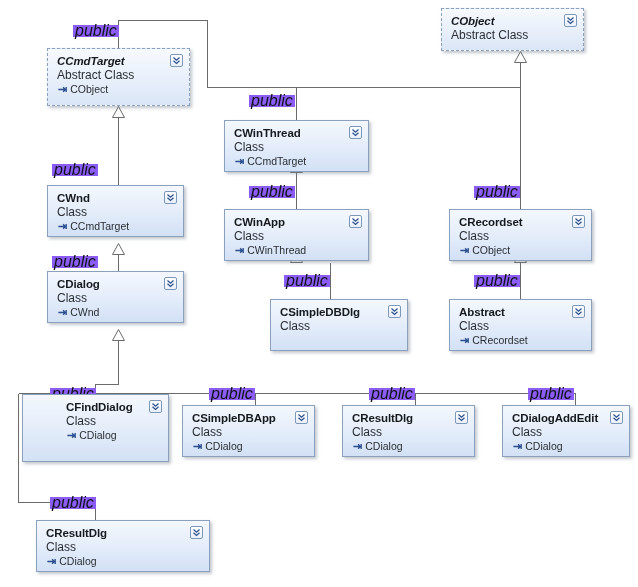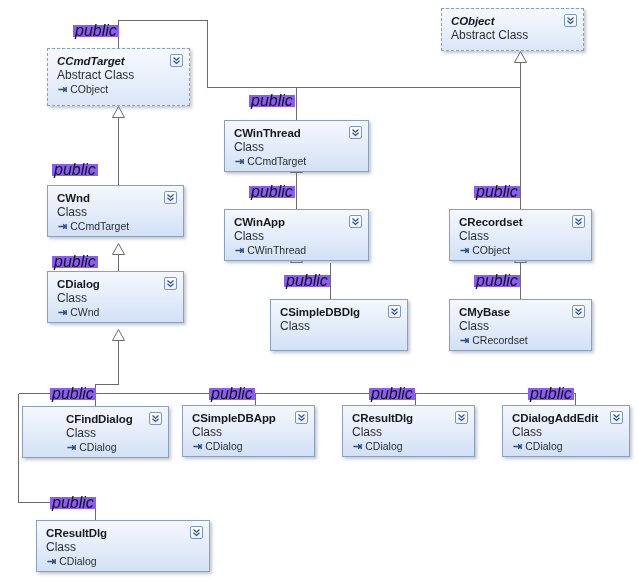--- a/index.html
+++ b/index.html
@@ -255,34 +255,34 @@
       <svg width="11" height="11" viewBox="0 0 11 11">
           <g fill="none" stroke="#2b4f8e" stroke-width="1.2">
             <polyline points="2.5,2.5 5.5,5.2 8.5,2.5"></polyline>
             <polyline points="2.5,5.8 5.5,8.5 8.5,5.8"></polyline>
           </g>
         </svg>
     </div>
   </div>
 
   <div class="cls" style="left:449px; top:299px; width:143px; height:52px;">
-    <div class="cname">CMyBase</div>
+    <div class="cname">Abstract</div>
     <div class="stereo">Class</div>
     <div class="base"><span class="arrowglyph">⇥</span><span>CRecordset</span></div>
     <div class="expander">
       <svg width="11" height="11" viewBox="0 0 11 11">
           <g fill="none" stroke="#2b4f8e" stroke-width="1.2">
             <polyline points="2.5,2.5 5.5,5.2 8.5,2.5"></polyline>
             <polyline points="2.5,5.8 5.5,8.5 8.5,5.8"></polyline>
           </g>
         </svg>
     </div>
   </div>
 
-  <div class="cls" style="left:22px; top:406px; width:147px; height:52px;padding-left:43px;">
+  <div class="cls" style="left:22px; top:394px; width:147px; height:68px;padding-left:43px;">
     <div class="cname">CFindDialog</div>
     <div class="stereo">Class</div>
     <div class="base"><span class="arrowglyph">⇥</span><span>CDialog</span></div>
     <div class="expander">
       <svg width="11" height="11" viewBox="0 0 11 11">
           <g fill="none" stroke="#2b4f8e" stroke-width="1.2">
             <polyline points="2.5,2.5 5.5,5.2 8.5,2.5"></polyline>
             <polyline points="2.5,5.8 5.5,8.5 8.5,5.8"></polyline>
           </g>
         </svg>

